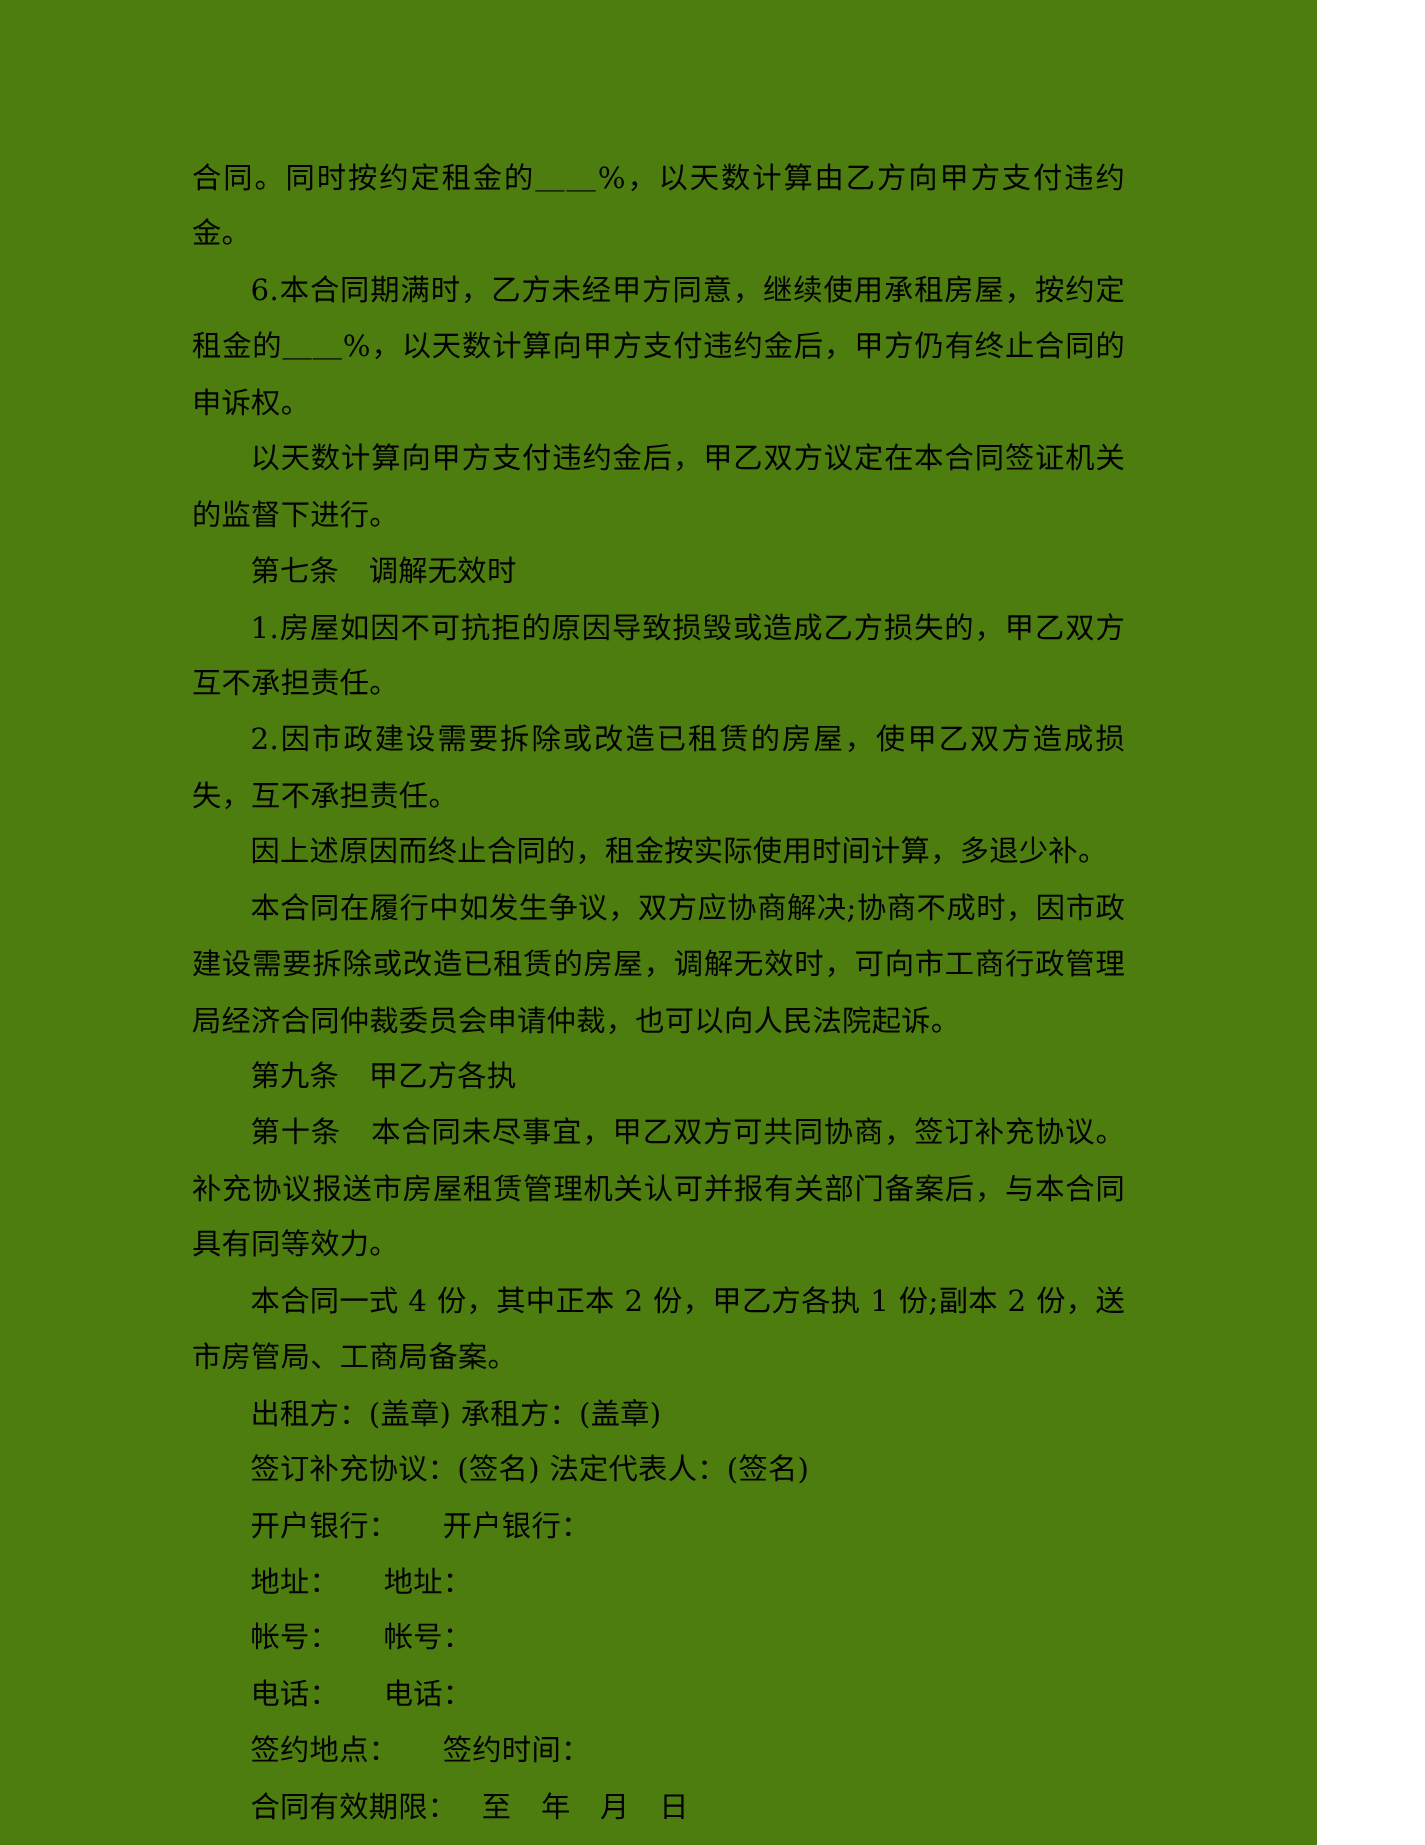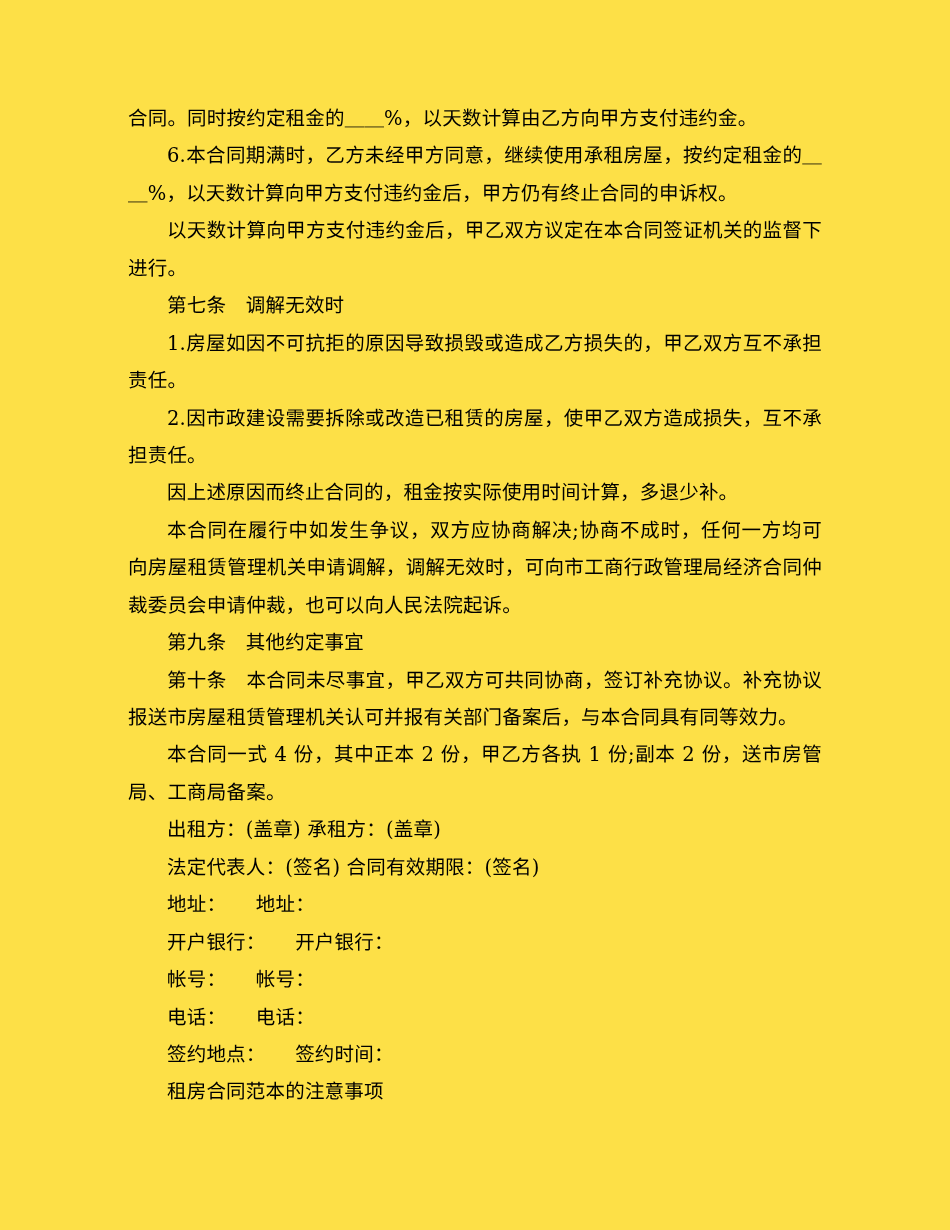--- a/index.html
+++ b/index.html
@@ -10,25 +10,25 @@
   }
   body {
     width: 950px;
     height: 1230px;
     font-family: "DejaVu Serif", "Liberation Serif", serif;
     color: #000000;
     overflow: hidden;
   }
   .page {
     position: relative;
-    width: 950px;
+    width: 878px;
     height: 1230px;
     box-sizing: border-box;
     padding: 100px 128px 60px 128px;
-    background: #fde047;
+    background: #4d7c0f;
   }
   .doc-body {
     font-size: 19.5px;
     line-height: 1.92;
     text-align: justify;
     text-justify: inter-ideograph;
     letter-spacing: 0.2px;
   }
   .para {
     margin: 0;
@@ -47,26 +47,27 @@
 
 <div class="page">
   <div class="doc-body">
     <p class="para noindent">合同。同时按约定租金的＿＿%，以天数计算由乙方向甲方支付违约金。</p>
     <p class="para indent">6.本合同期满时，乙方未经甲方同意，继续使用承租房屋，按约定租金的＿＿%，以天数计算向甲方支付违约金后，甲方仍有终止合同的申诉权。</p>
     <p class="para indent">以天数计算向甲方支付违约金后，甲乙双方议定在本合同签证机关的监督下进行。</p>
     <p class="para indent">第七条　调解无效时</p>
     <p class="para indent">1.房屋如因不可抗拒的原因导致损毁或造成乙方损失的，甲乙双方互不承担责任。</p>
     <p class="para indent">2.因市政建设需要拆除或改造已租赁的房屋，使甲乙双方造成损失，互不承担责任。</p>
     <p class="para indent">因上述原因而终止合同的，租金按实际使用时间计算，多退少补。</p>
-    <p class="para indent">本合同在履行中如发生争议，双方应协商解决;协商不成时，任何一方均可向房屋租赁管理机关申请调解，调解无效时，可向市工商行政管理局经济合同仲裁委员会申请仲裁，也可以向人民法院起诉。</p>
-    <p class="para indent">第九条　其他约定事宜</p>
+    <p class="para indent">本合同在履行中如发生争议，双方应协商解决;协商不成时，因市政建设需要拆除或改造已租赁的房屋，调解无效时，可向市工商行政管理局经济合同仲裁委员会申请仲裁，也可以向人民法院起诉。</p>
+    <p class="para indent">第九条　甲乙方各执</p>
     <p class="para indent">第十条　本合同未尽事宜，甲乙双方可共同协商，签订补充协议。补充协议报送市房屋租赁管理机关认可并报有关部门备案后，与本合同具有同等效力。</p>
     <p class="para indent">本合同一式 4 份，其中正本 2 份，甲乙方各执 1 份;副本 2 份，送市房管局、工商局备案。</p>
     <p class="para indent">出租方：(盖章) 承租方：(盖章)</p>
-    <p class="para indent">法定代表人：(签名) 合同有效期限：(签名)</p>
+    <p class="para indent">签订补充协议：(签名) 法定代表人：(签名)</p>
+    <p class="para indent">开户银行：　　开户银行：</p>
     <p class="para indent">地址：　　地址：</p>
-    <p class="para indent">开户银行：　　开户银行：</p>
     <p class="para indent">帐号：　　帐号：</p>
     <p class="para indent">电话：　　电话：</p>
     <p class="para indent">签约地点：　　签约时间：</p>
+    <p class="para indent">合同有效期限：　 至　年　月　日</p>
     <p class="para indent">租房合同范本的注意事项</p>
   </div>
 </div>
 
 </body></html>

